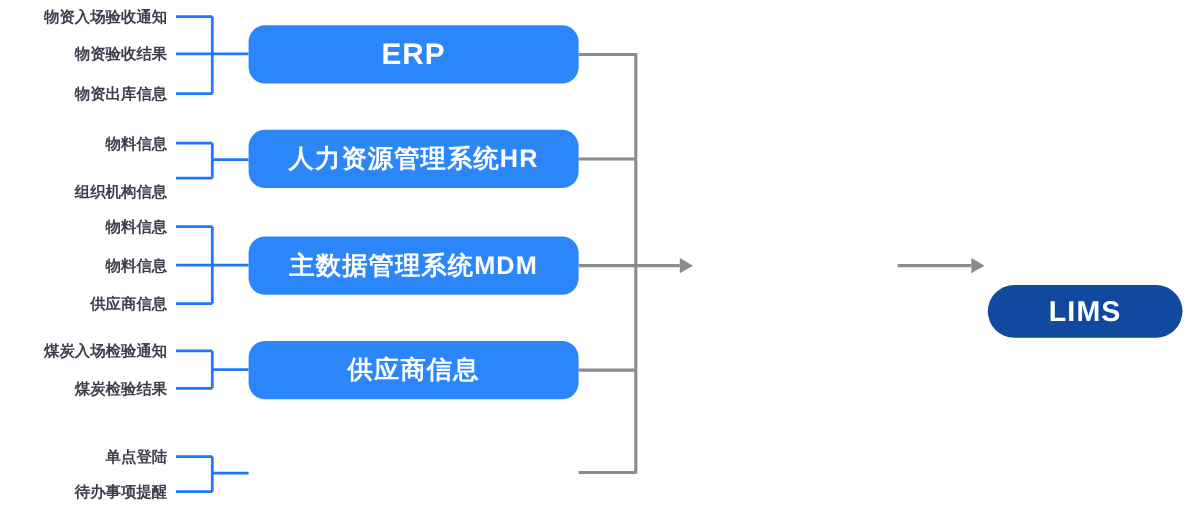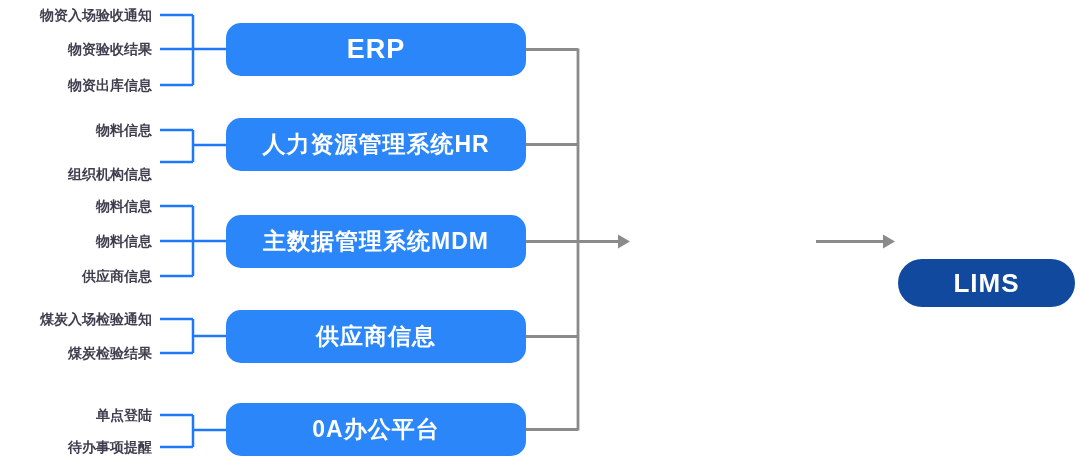--- a/index.html
+++ b/index.html
@@ -120,17 +120,16 @@
   <div class="in-label" style="top:310px">煤炭入场检验通知</div>
   <div class="in-label" style="top:344px">煤炭检验结果</div>
 
   <div class="in-label" style="top:406px">单点登陆</div>
   <div class="in-label" style="top:438px">待办事项提醒</div>
 
   <div class="sys-box latin" style="top:23px">ERP</div>
   <div class="sys-box" style="top:215px">主数据管理系统MDM</div>
   <div class="sys-box" style="top:118px">人力资源管理系统HR</div>
   <div class="sys-box" style="top:310px">供应商信息</div>
-  <div class="sys-box" style="top:403px">0A办公平台</div>
 
   <div class="pill lims">LIMS</div>
 
 </div>
 
 </body></html>

